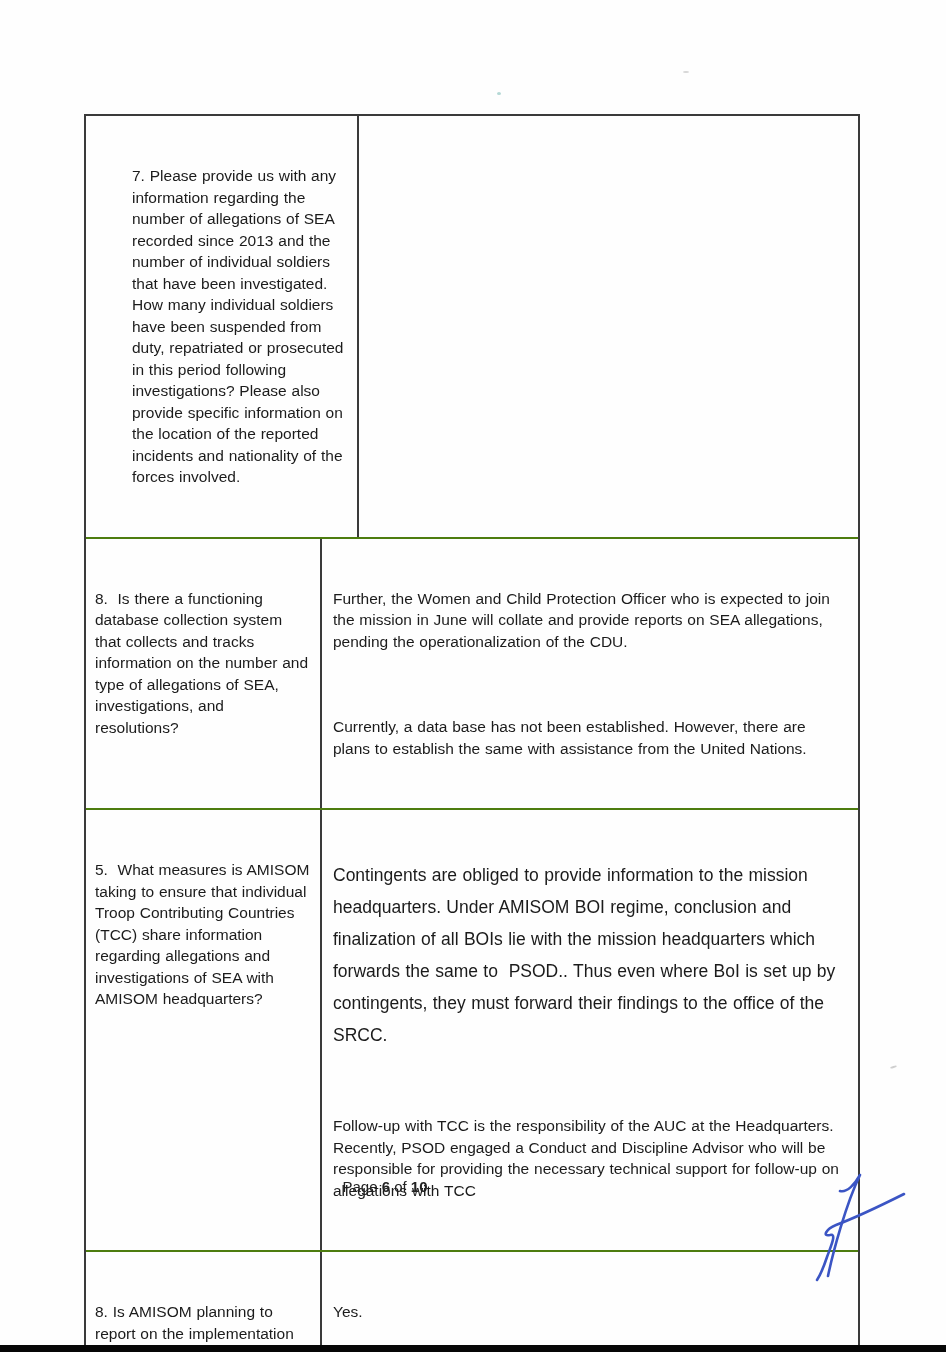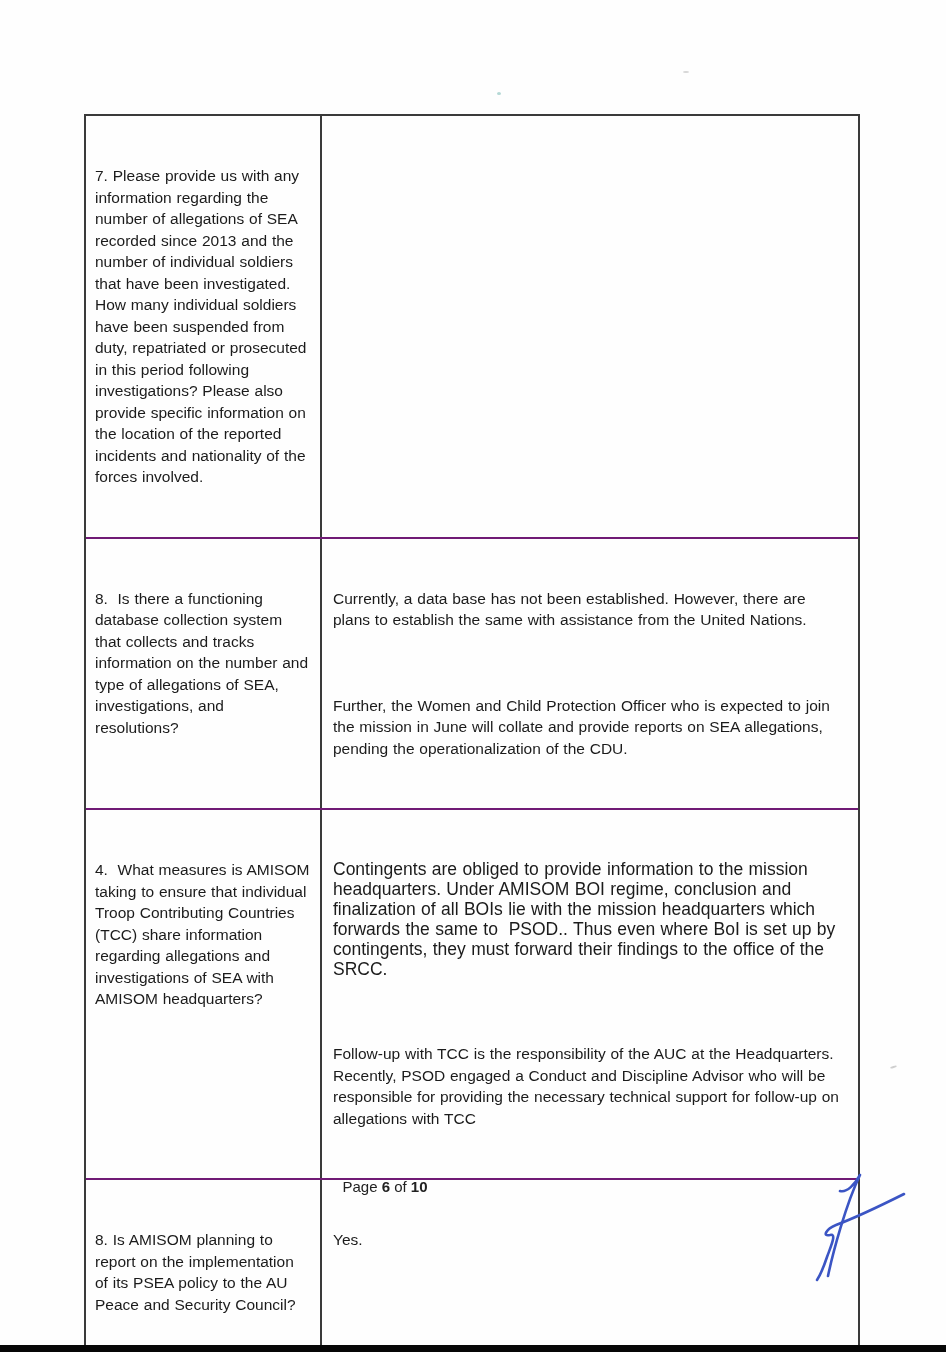--- a/index.html
+++ b/index.html
@@ -17,23 +17,23 @@
     position:absolute;
     left:84px;top:114px;
     width:776px;
     border:2px solid #3a3a3a;
     box-sizing:border-box;
     background:#fefefe;
   }
   .qa-row{
     display:flex;
     box-sizing:border-box;
-    border-top:2px solid #701a75;
+    border-top:2px solid #4d7c0f;
   }
-  .qa-row:first-child{border-top:none;}
+  .qa-row:first-child{border-top:none;padding-left:37px;}
   .q-cell{
     width:236px;
     box-sizing:border-box;
     border-right:2px solid #3a3a3a;
     padding:6px 10px 6px 9px;
     flex:none;
   }
   .a-cell{
     flex:1;
     box-sizing:border-box;
@@ -49,21 +49,21 @@
   .a-cell p, .q-cell p{margin:0;}
   .a-cell p + p{margin-top:21px;}
   
   .row-7{min-height:350px;}
   .row-8{min-height:173px;}
   .row-9{min-height:296px;}
   .row-10{min-height:125px;}
   
   .row-9 .a-cell p.large{
     font-size:17.5px;
-    line-height:20px;
+    line-height:32px;
   }
   
   .footer{
     position:absolute;
     left:0;top:1178px;width:770px;
     text-align:center;
     font-size:15px;
     color:#222;
   }
   .footer .num{font-weight:700;}
@@ -97,28 +97,28 @@
     </div>
     <div class="a-cell">
     </div>
   </div>
 
   <div class="qa-row row-8">
     <div class="q-cell">
       <p>8.  Is there a functioning database collection system that collects and tracks information on the number and type of allegations of SEA, investigations, and resolutions?</p>
     </div>
     <div class="a-cell">
+      <p>Further, the Women and Child Protection Officer who is expected to join the mission in June will collate and provide reports on SEA allegations, pending the operationalization of the CDU.</p>
       <p>Currently, a data base has not been established. However, there are plans to establish the same with assistance from the United Nations.</p>
-      <p>Further, the Women and Child Protection Officer who is expected to join the mission in June will collate and provide reports on SEA allegations, pending the operationalization of the CDU.</p>
     </div>
   </div>
 
   <div class="qa-row row-9">
     <div class="q-cell">
-      <p>4.  What measures is AMISOM taking to ensure that individual Troop Contributing Countries (TCC) share information regarding allegations and investigations of SEA with AMISOM headquarters?</p>
+      <p>5.  What measures is AMISOM taking to ensure that individual Troop Contributing Countries (TCC) share information regarding allegations and investigations of SEA with AMISOM headquarters?</p>
     </div>
     <div class="a-cell">
       <p class="large">Contingents are obliged to provide information to the mission headquarters. Under AMISOM BOI regime, conclusion and finalization of all BOIs lie with the mission headquarters which forwards the same to  PSOD.. Thus even where BoI is set up by contingents, they must forward their findings to the office of the SRCC.</p>
       <p>Follow-up with TCC is the responsibility of the AUC at the Headquarters. Recently, PSOD engaged a Conduct and Discipline Advisor who will be responsible for providing the necessary technical support for follow-up on allegations with TCC</p>
     </div>
   </div>
 
   <div class="qa-row row-10">
     <div class="q-cell">
       <p>8. Is AMISOM planning to report on the implementation of its PSEA policy to the AU Peace and Security Council?</p>

